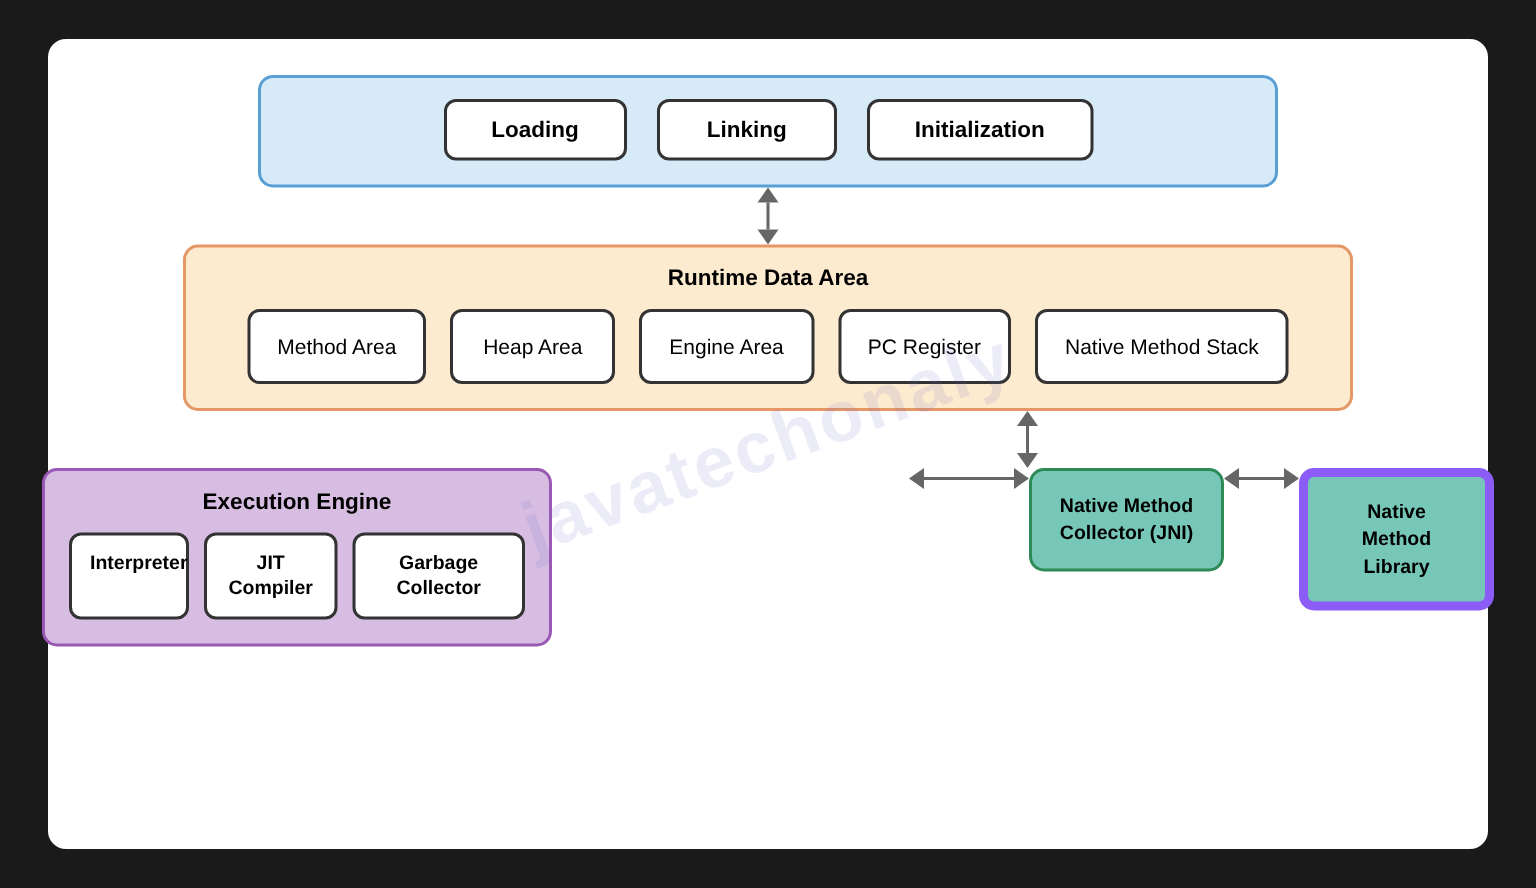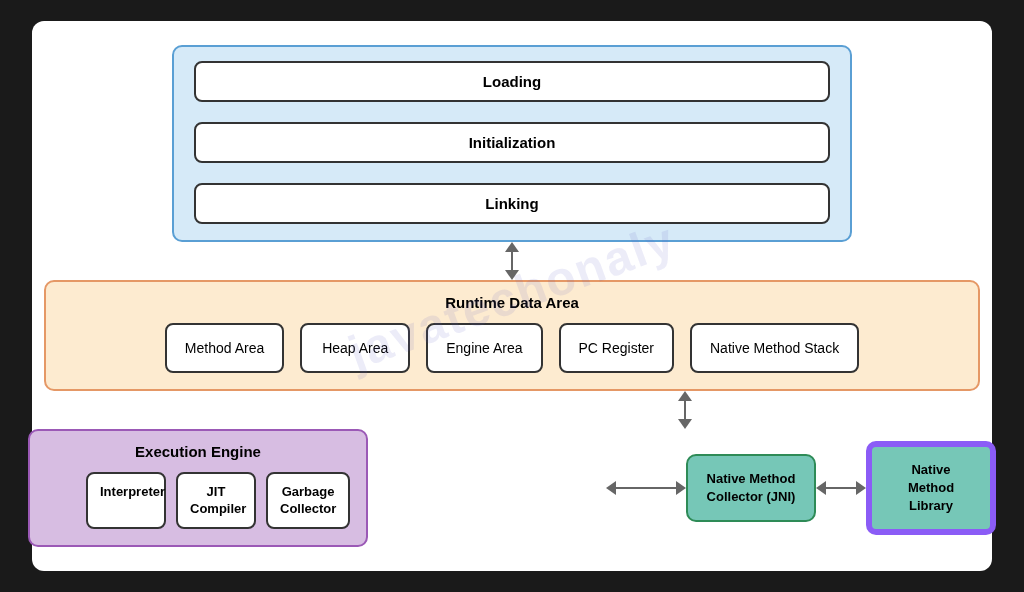--- a/index.html
+++ b/index.html
@@ -35,38 +35,37 @@
     }
     .class-loader-title {
       font-weight: bold;
       font-size: 16px;
       margin-bottom: 12px;
     }
     .class-loader-items {
       display: flex;
       justify-content: center;
       gap: 20px;
-      flex-direction: column;
     }
     .cl-item {
       background: white;
       border: 2px solid #333;
       border-radius: 8px;
       padding: 10px 30px;
       font-weight: bold;
       font-size: 15px;
       min-width: 120px;
     }
     
     .runtime-box {
       background: #fdebd0;
       border: 2px solid #e59866;
       border-radius: 10px;
       padding: 12px 16px 16px 16px;
-      width: 936px;
+      width: 780px;
       text-align: center;
     }
     .runtime-title {
       font-weight: bold;
       font-size: 15px;
       margin-bottom: 12px;
     }
     .runtime-items {
       display: flex;
       justify-content: center;
@@ -95,21 +94,20 @@
     }
     .exec-title {
       font-weight: bold;
       font-size: 15px;
       margin-bottom: 12px;
     }
     .exec-items {
       display: flex;
       justify-content: center;
       gap: 10px;
-      margin-left: 40px;
     }
     .exec-item {
       background: white;
       border: 2px solid #333;
       border-radius: 8px;
       padding: 10px 12px;
       font-weight: bold;
       font-size: 13px;
       min-width: 80px;
       text-align: center;
@@ -179,35 +177,35 @@
     .arrowhead-down {
       width: 0;
       height: 0;
       border-left: 7px solid transparent;
       border-right: 7px solid transparent;
       border-top: 10px solid #666;
     }
     .bottom-row-wrapper {
       display: flex;
       width: 968px;
-      align-items: center;
+      align-items: flex-start;
       gap: 0;
     }
   </style>
 </head>
 <body>
 
 <div class="diagram-container">
   <div class="watermark">javatechonaly</div>
 
   <div class="class-loader-box">
     <div class="class-loader-items">
       <div class="cl-item">Loading</div>
+      <div class="cl-item">Linking</div>
       <div class="cl-item">Initialization</div>
-      <div class="cl-item">Linking</div>
     </div>
   </div>
 
   <div style="display:flex;flex-direction:column;align-items:center;height:38px;justify-content:center;">
     <div class="arrowhead-up" style="margin-bottom:0;"></div>
     <div style="width:2px;height:18px;background:#666;"></div>
     <div class="arrowhead-down"></div>
   </div>
 
   <div class="runtime-box">

